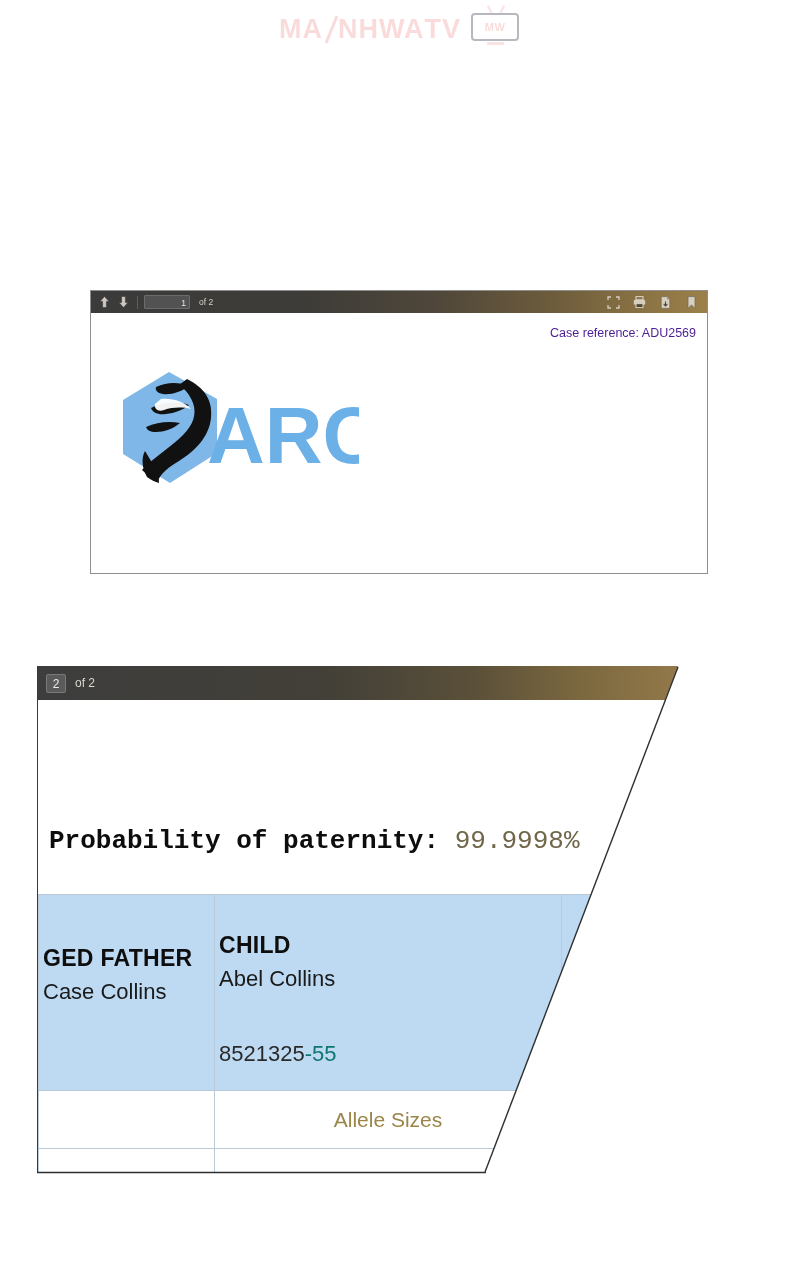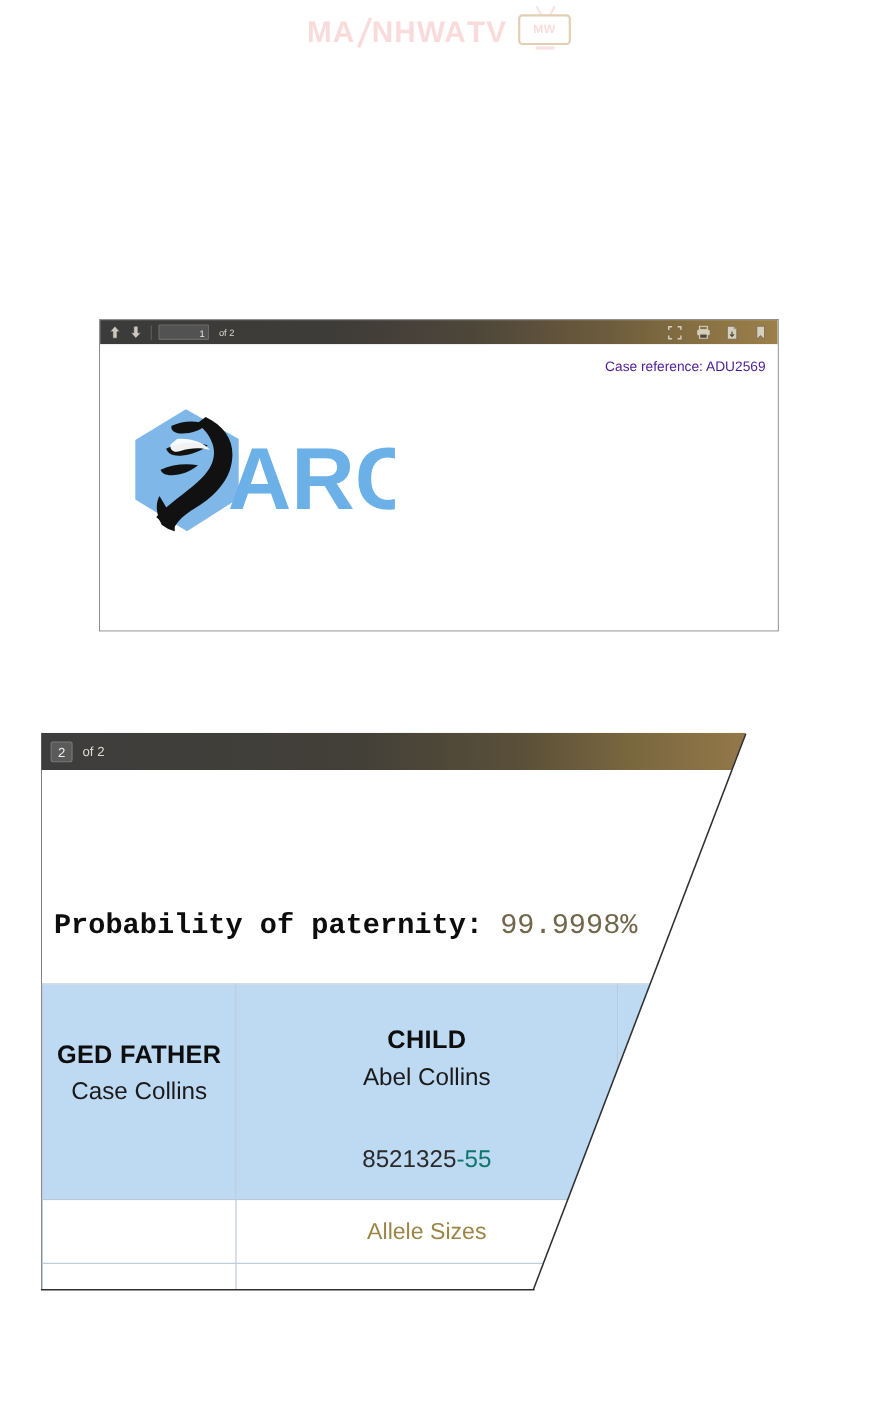--- a/index.html
+++ b/index.html
@@ -58,21 +58,21 @@
   #wm-tv {
     width: 50px;
     height: 36px;
     position: relative;
   }
   #wm-tv-screen {
     position: absolute;
     left: 0; top: 2px;
     width: 48px;
     height: 28px;
-    border: 2px solid #a16207;
+    border: 2px solid #0f172a;
     border-radius: 4px;
     box-sizing: border-box;
     display: flex;
     align-items: center;
     justify-content: center;
     font-size: 11px;
     font-weight: bold;
     color: #f08a8a;
     letter-spacing: 0.5px;
   }
@@ -278,21 +278,20 @@
     font-size: 21px;
     box-sizing: border-box;
   }
   .col-af { width: 176px; }
   .col-ch { width: 347px; }
   .col-x  { width: 122px; }
 
   .hdr-cell {
     background: #bddaf2;
     height: 196px;
-    text-align: center;
     padding: 18px 4px 4px 4px !important;
   }
   .hdr-role {
     font-weight: bold;
     font-size: 23px;
     color: #0e0e0e;
     letter-spacing: 0.3px;
     white-space: nowrap;
   }
   .hdr-name {

